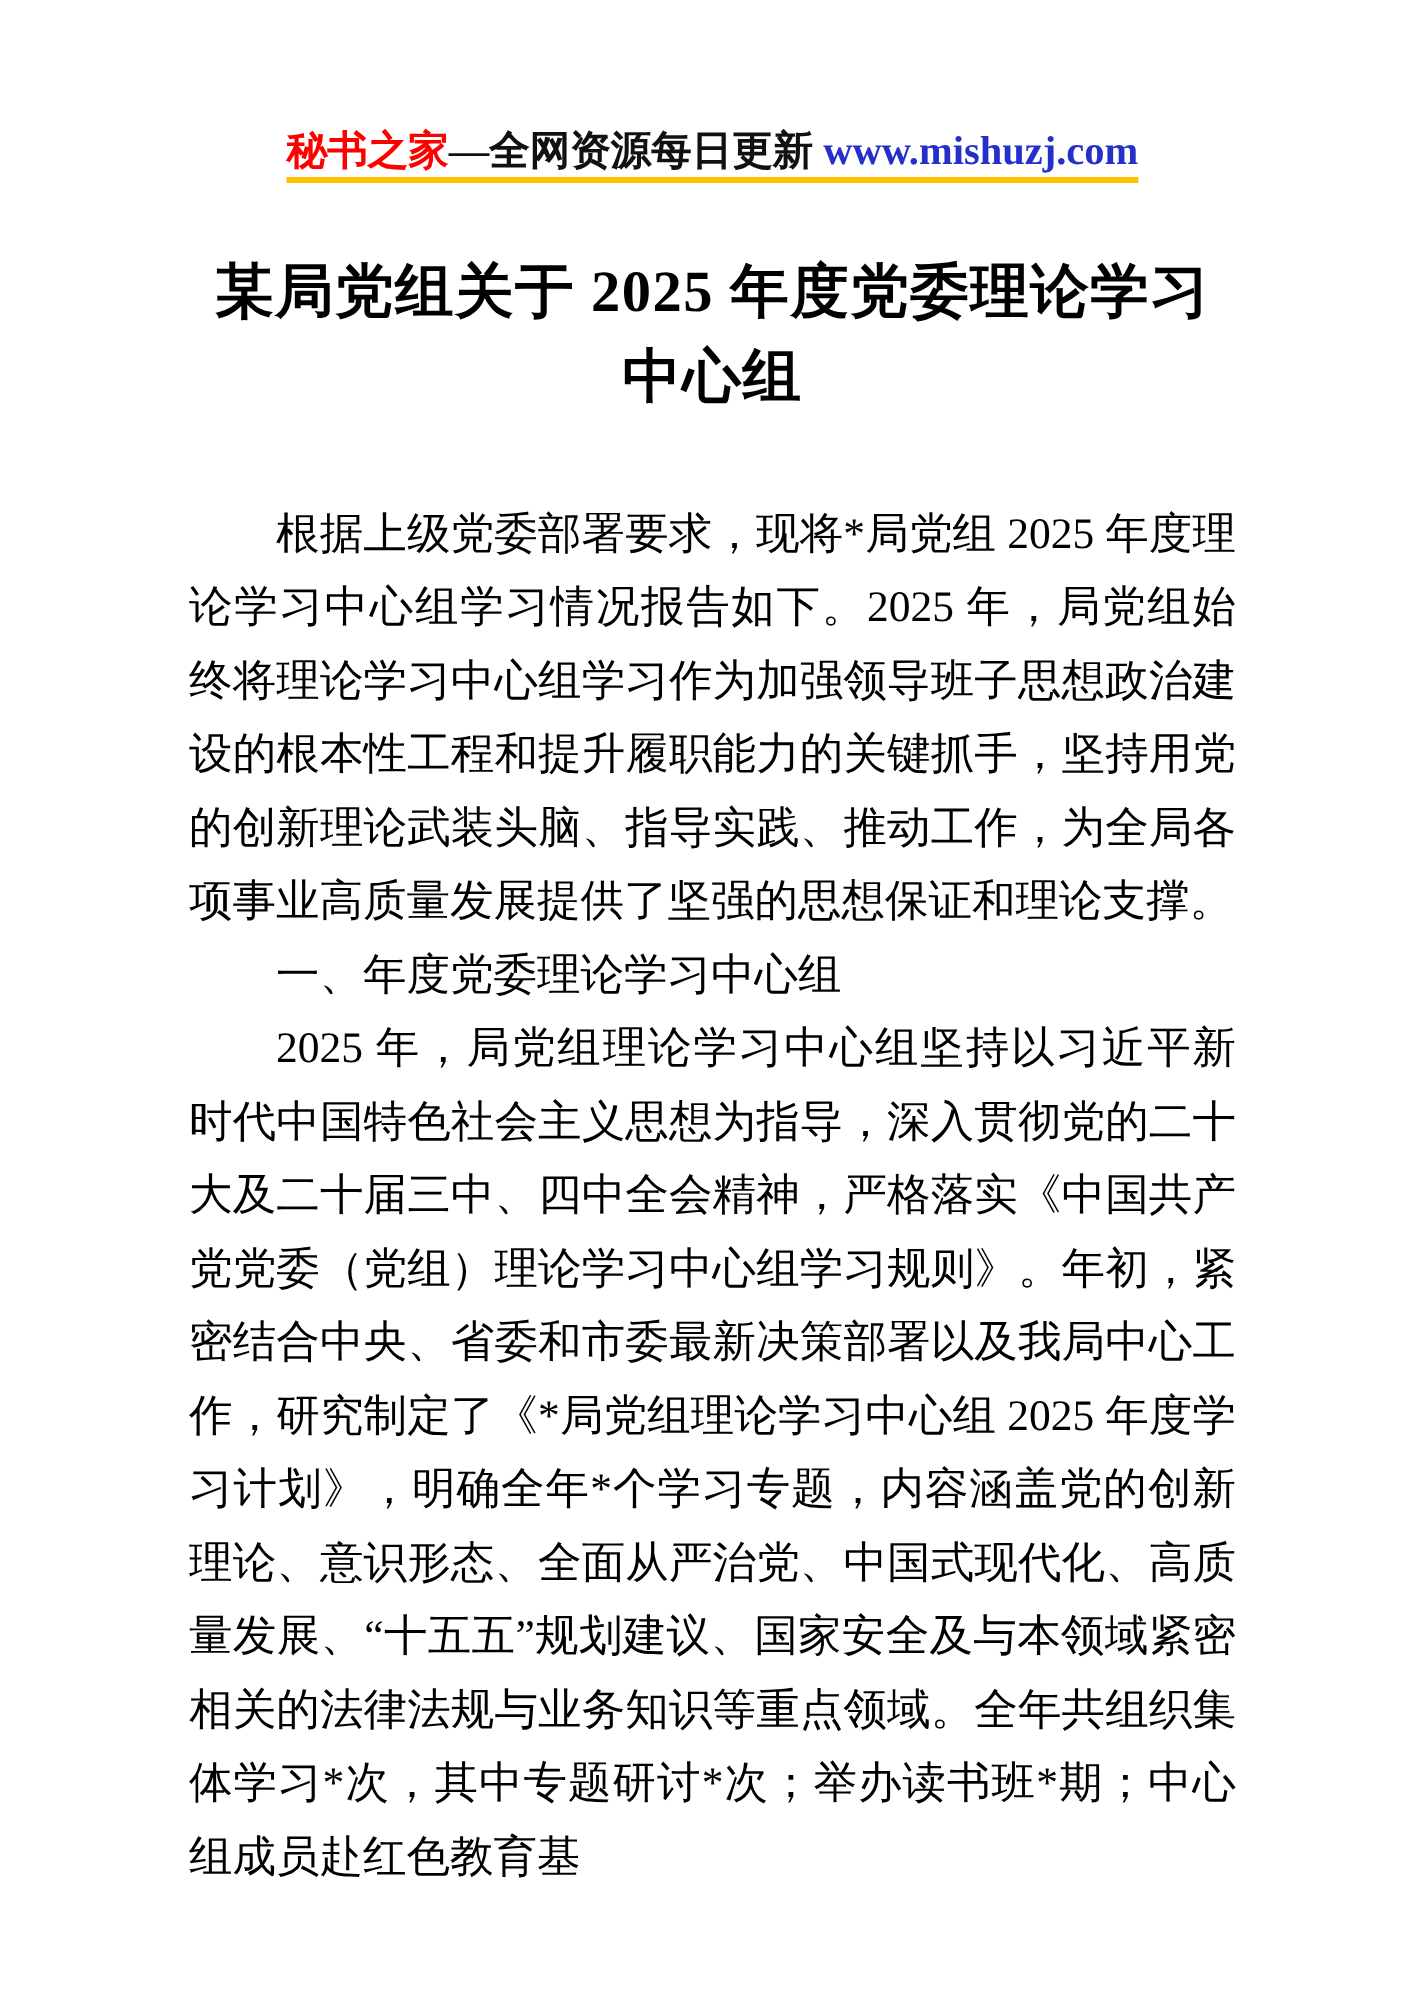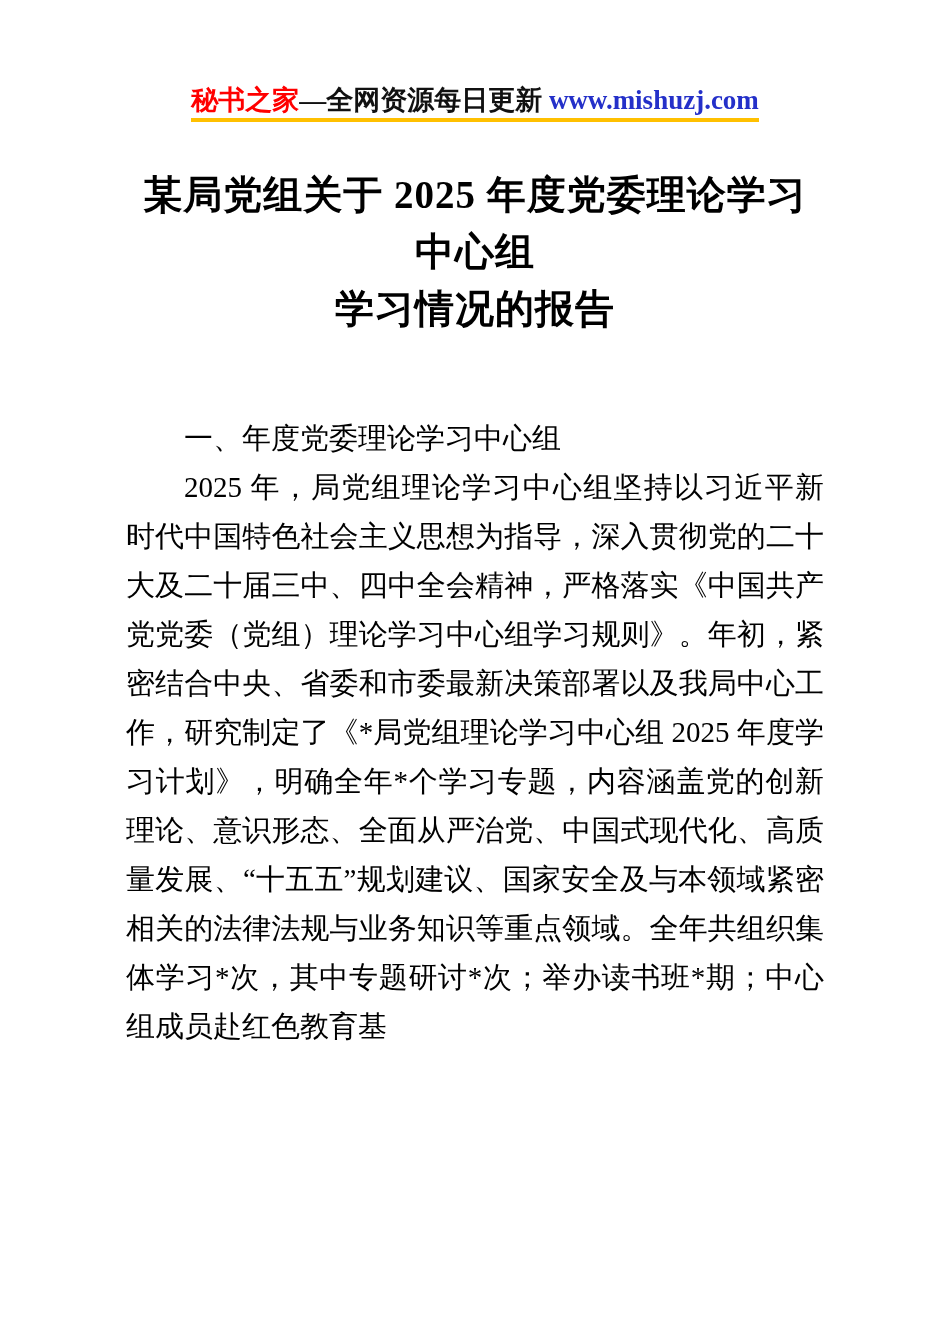--- a/index.html
+++ b/index.html
@@ -31,21 +31,21 @@
     display: inline;
     border-bottom: 4px solid #ffc000;
     padding-bottom: 3px;
   }
   .brand { color: #ff0000; }
   .dash { color: #111111; }
   .tagline { color: #111111; }
   .site-url { color: #2430c9; text-decoration: none; }
   .doc-title {
     margin-top: 48px;
-    margin-bottom: 77px;
+    margin-bottom: 52px;
     text-align: center;
     font-size: 39px;
     font-weight: 700;
     line-height: 57px;
     letter-spacing: 1px;
   }
   .doc-body {
     font-size: 29px;
     line-height: 49px;
     text-align: justify;
@@ -68,21 +68,21 @@
 
   <div class="doc-header">
     <span class="header-underline">
       <span class="brand">秘书之家</span><span class="dash">—</span><span class="tagline">全网资源每日更新</span>
       <span class="site-url">www.mishuzj.com</span>
     </span>
   </div>
 
   <div class="doc-title">
     <div>某局党组关于 2025 年度党委理论学习中心组</div>
-    <div>学习情况的报告</div>
   </div>
 
   <div class="doc-body">
+    <p>根据上级党委部署要求，现将*局党组 2025 年度理论学习中心组学习情况报告如下。2025 年，局党组始终将理论学习中心组学习作为加强领导班子思想政治建设的根本性工程和提升履职能力的关键抓手，坚持用党的创新理论武装头脑、指导实践、推动工作，为全局各项事业高质量发展提供了坚强的思想保证和理论支撑。</p>
     <h2>一、年度党委理论学习中心组</h2>
     <p>2025 年，局党组理论学习中心组坚持以习近平新时代中国特色社会主义思想为指导，深入贯彻党的二十大及二十届三中、四中全会精神，严格落实《中国共产党党委（党组）理论学习中心组学习规则》。年初，紧密结合中央、省委和市委最新决策部署以及我局中心工作，研究制定了《*局党组理论学习中心组 2025 年度学习计划》，明确全年*个学习专题，内容涵盖党的创新理论、意识形态、全面从严治党、中国式现代化、高质量发展、“十五五”规划建议、国家安全及与本领域紧密相关的法律法规与业务知识等重点领域。全年共组织集体学习*次，其中专题研讨*次；举办读书班*期；中心组成员赴红色教育基</p>
   </div>
 
 </div>
 
 </body></html>

